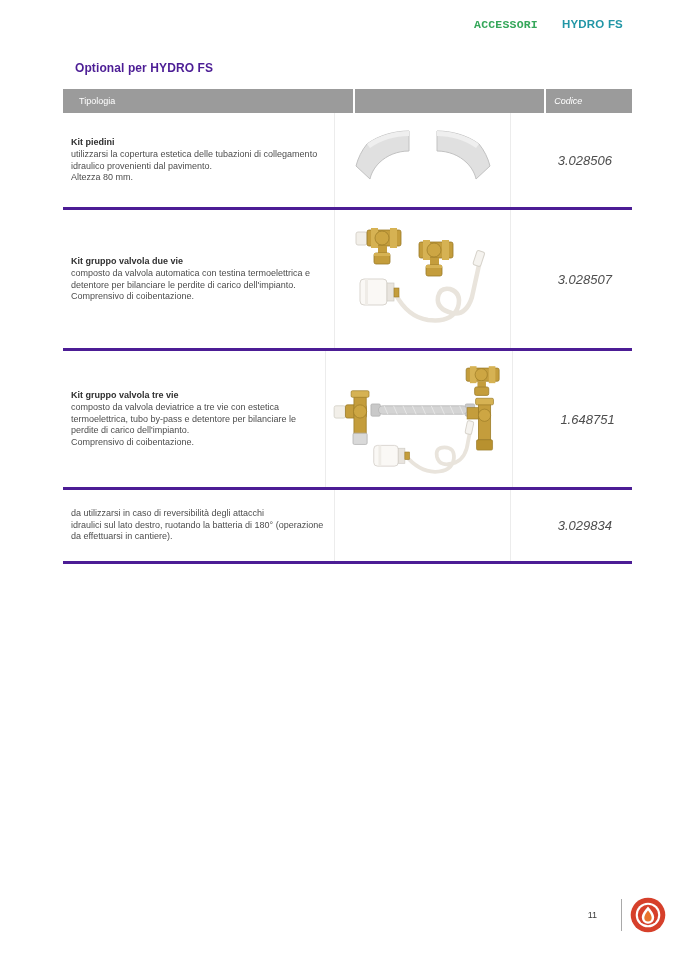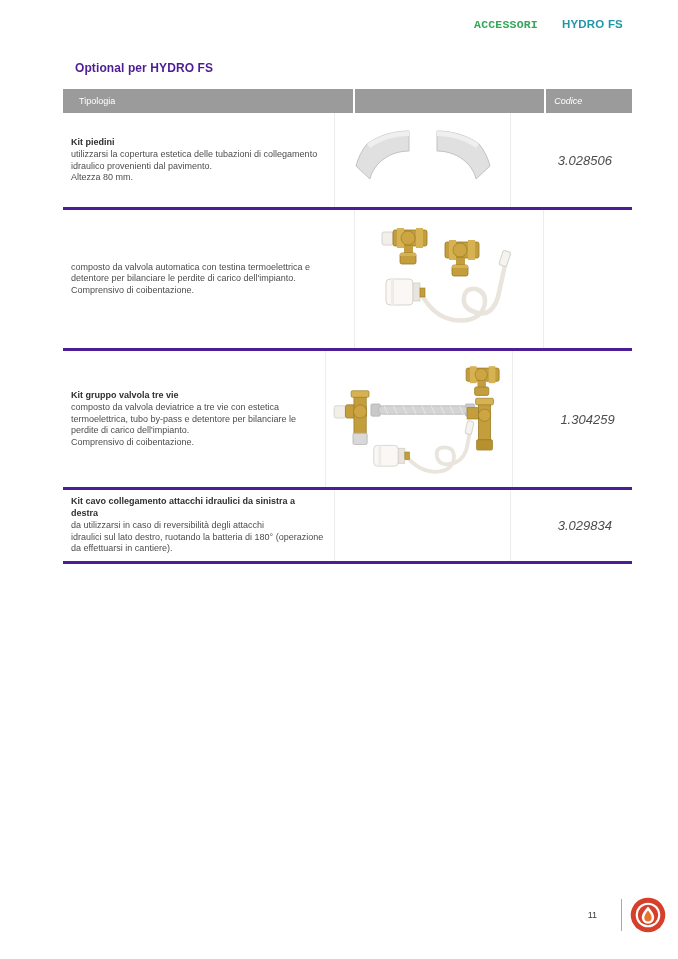--- a/index.html
+++ b/index.html
@@ -79,20 +79,21 @@
           <path d="M14,24 C26,15 42,11 56,11 L56,16 C42,16 28,20 17,28 Z" fill="#efefef"></path>
           <path d="M126,24 C114,15 98,11 84,11 L84,31 C95,31 106,35 114,43 C119,48 122,54 123,59 L137,46 C135,38 131,30 126,24 Z" fill="#e0e0e0" stroke="#c2c2c2" stroke-width="1"></path>
           <path d="M126,24 C114,15 98,11 84,11 L84,16 C98,16 112,20 123,28 Z" fill="#efefef"></path>
         </svg>
       </div>
       <div class="td col3">3.028506</div>
     </div>
 
     <div class="trow" style="height:141px">
       <div class="td col1">
+        <div class="item-title">Kit gruppo valvola due vie</div>
         <div class="item-desc">composto da valvola automatica con testina termoelettrica e detentore per bilanciare le perdite di carico dell'impianto.</div>
         <div class="item-desc">Comprensivo di coibentazione.</div>
       </div>
       <div class="td col2">
         <svg width="150" height="125" viewBox="0 0 150 125">
 
           <path d="M48,78 Q60,100 80,103 Q104,106 110,90 Q114,76 102,72 Q92,70 90,80 Q88,92 104,96 Q118,99 124,80 L131,48" stroke="#e9e4dc" stroke-width="4.5" fill="none" stroke-linecap="round"></path>
           <rect x="127" y="34" width="8" height="15" rx="2" fill="#f5f3ef" stroke="#d6d2ca" transform="rotate(18 131 41)"></rect>
 
           <g>
@@ -115,20 +116,21 @@
             <rect x="26" y="36" width="16" height="11" rx="2" fill="#c49d3c" stroke="#9a7a26" stroke-width="0.8"></rect>
             <rect x="26" y="36" width="16" height="3" fill="#d6b253"></rect>
           </g>
 
           <rect x="12" y="62" width="27" height="26" rx="4" fill="#faf8f5" stroke="#d9d5cf"></rect>
           <rect x="17" y="62" width="3" height="26" fill="#efece7"></rect>
           <rect x="39" y="66" width="7" height="18" fill="#e8e4de" stroke="#cfcbc4" stroke-width="0.7"></rect>
           <rect x="46" y="71" width="5" height="9" fill="#c49d3c" stroke="#9a7a26" stroke-width="0.6"></rect>
         </svg>
       </div>
+      <div class="td col3">3.028507</div>
     </div>
 
     <div class="trow" style="height:139px">
       <div class="td col1">
         <div class="item-title">Kit gruppo valvola tre vie</div>
         <div class="item-desc">composto da valvola deviatrice a tre vie con estetica termoelettrica, tubo by-pass e detentore per bilanciare le perdite di carico dell'impianto.</div>
         <div class="item-desc">Comprensivo di coibentazione.</div>
       </div>
       <div class="td col2">
         <svg width="186" height="132" viewBox="0 0 190 140">
@@ -164,26 +166,25 @@
             <circle cx="164.5" cy="66" r="6.5" fill="#cda643" stroke="#9a7a26" stroke-width="0.7"></circle>
             <rect x="156" y="92" width="17" height="11" rx="1.5" fill="#b8912f" stroke="#9a7a26" stroke-width="0.7"></rect>
           </g>
 
           <rect x="47" y="98" width="26" height="22" rx="4" fill="#faf8f5" stroke="#d9d5cf"></rect>
           <rect x="52" y="98" width="3" height="22" fill="#efece7"></rect>
           <rect x="73" y="101" width="7" height="16" fill="#e8e4de" stroke="#cfcbc4" stroke-width="0.7"></rect>
           <rect x="80" y="105" width="5" height="8" fill="#c49d3c" stroke="#9a7a26" stroke-width="0.6"></rect>
         </svg>
       </div>
-      <div class="td col3">1.304259</div>
+      <div class="td col3">1.648751</div>
     </div>
 
     <div class="trow" style="height:74px">
       <div class="td col1">
-        <div class="item-title">Kit cavo collegamento attacchi idraulici da sinistra a destra</div>
         <div class="item-desc">da utilizzarsi in caso di reversibilità degli attacchi</div>
         <div class="item-desc">idraulici sul lato destro, ruotando la batteria di 180° (operazione da effettuarsi in cantiere).</div>
       </div>
       <div class="td col2"></div>
       <div class="td col3">3.029834</div>
     </div>
   </div>
 
   <div class="footer">
     <span class="pagenum">11</span>

